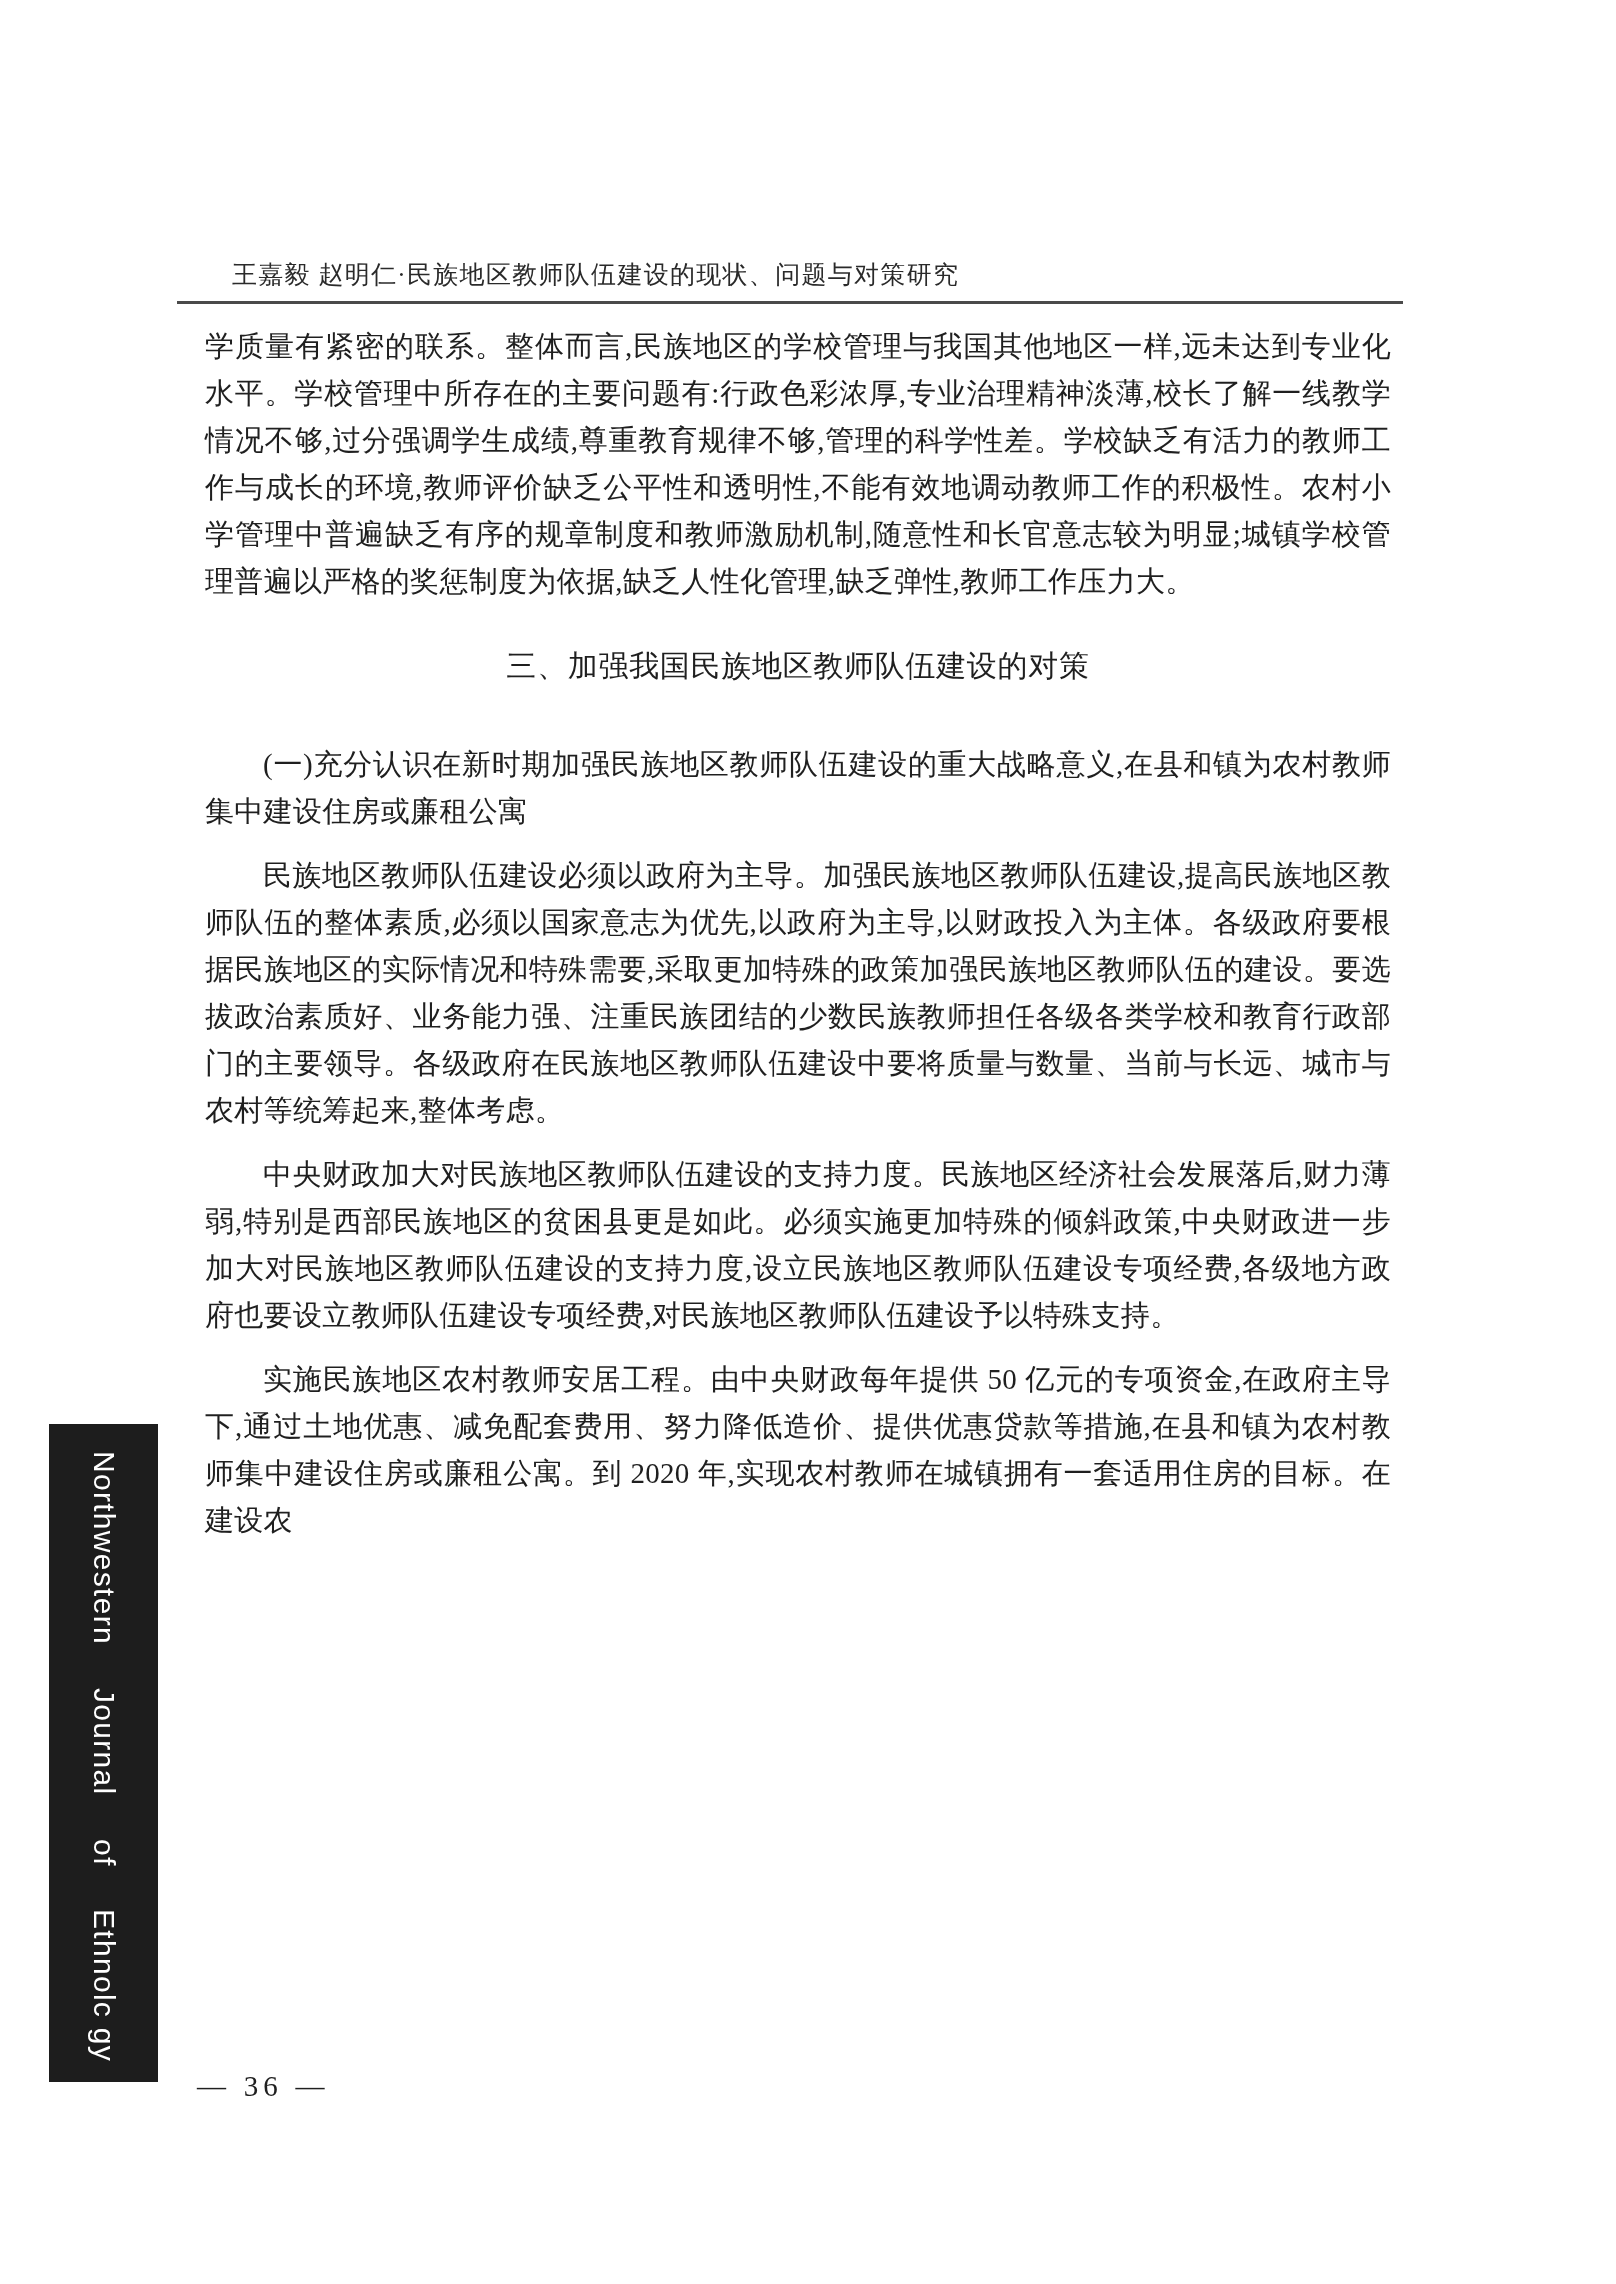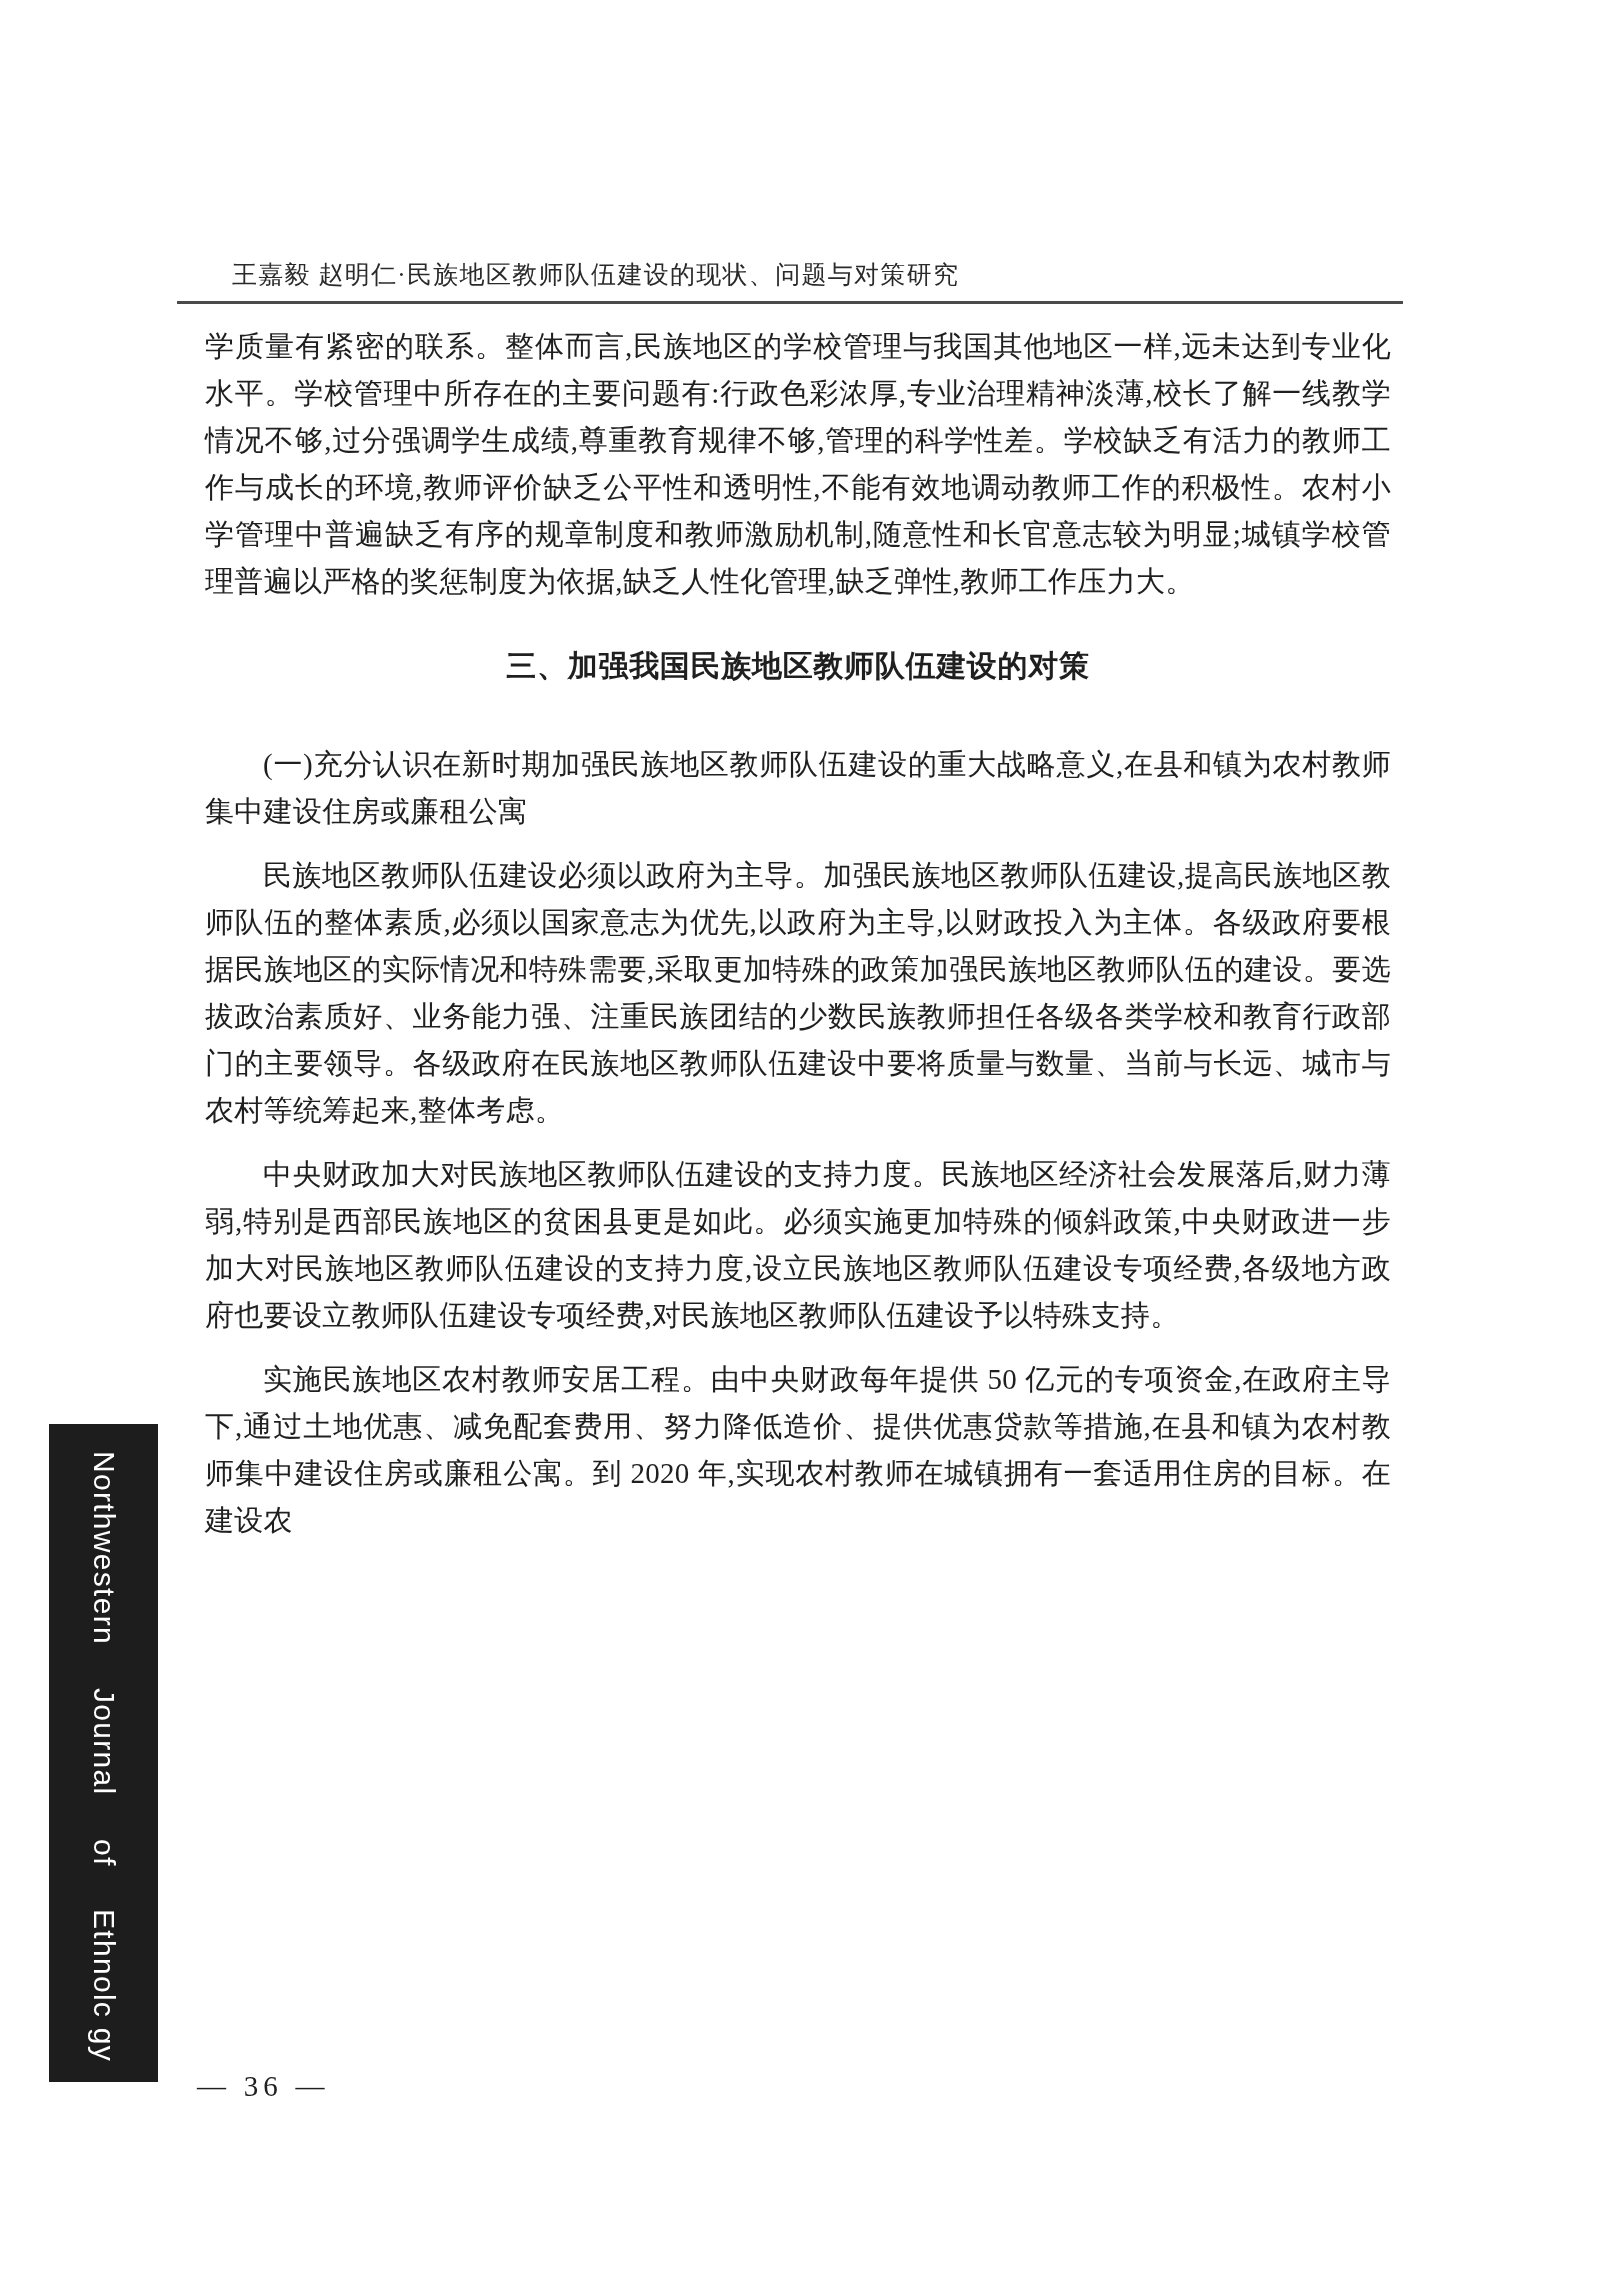--- a/index.html
+++ b/index.html
@@ -37,21 +37,21 @@
     width: 1220px;
     font-size: 29px;
     line-height: 47px;
     text-align: justify;
     letter-spacing: 0.3px;
   }
   .article p { margin: 17px; text-indent: 2em; }
   .article p.cont { text-indent: 0; }
   .section-heading {
     font-size: 30px;
-    font-weight: 700;
+    font-weight: 400;
     text-align: center;
     text-indent: 0;
     margin: 37px 0 52px 0;
     line-height: 47px;
     letter-spacing: 0.7px;
   }
   .spine {
     position: absolute;
     left: 49px;
     top: 1424px;

